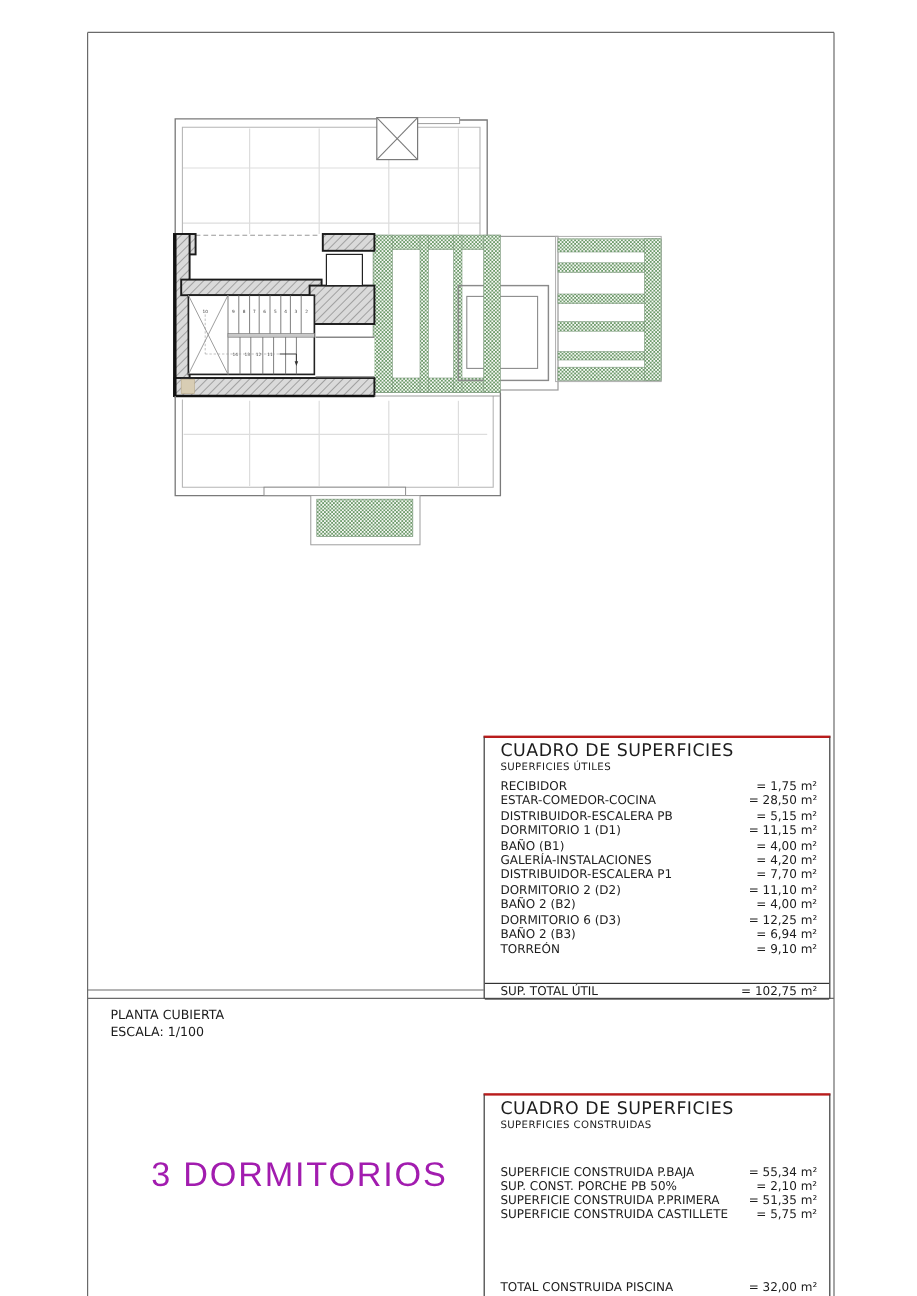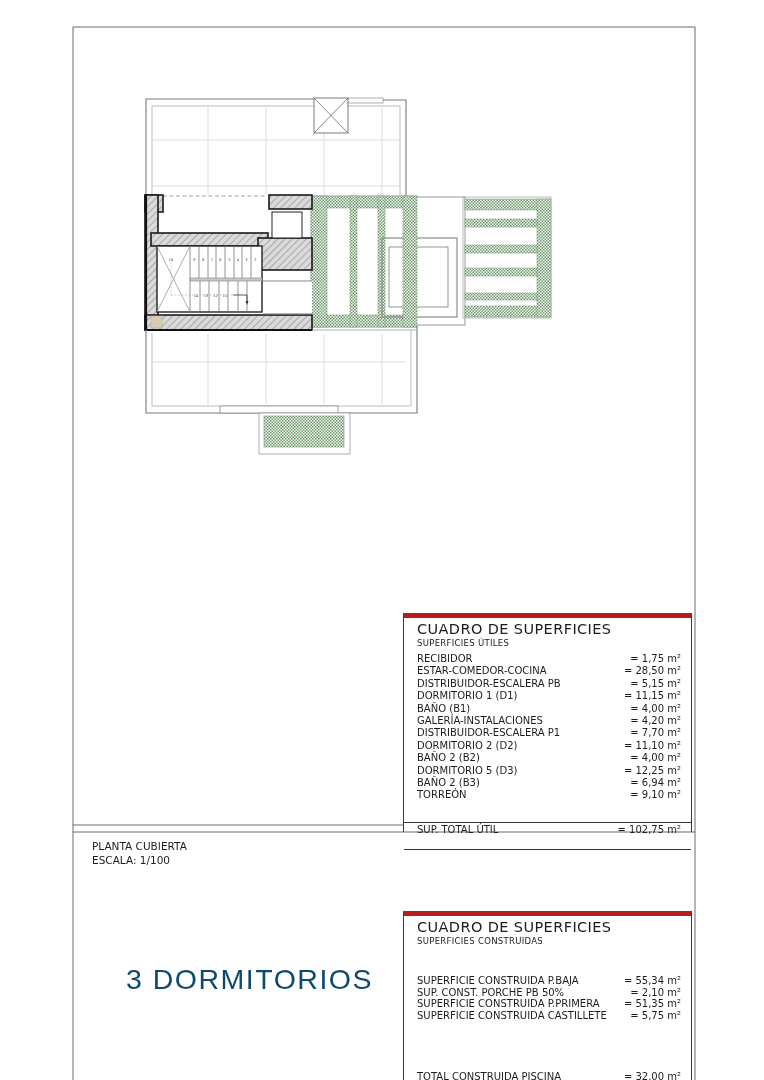--- a/index.html
+++ b/index.html
@@ -4,44 +4,44 @@
 <style>
   html,body { margin:0; padding:0; background:#ffffff; }
   .sheet {
     position:relative; width:764px; height:1080px; background:#ffffff;
     font-family:"DejaVu Sans", sans-serif; color:#1c1c1c; overflow:hidden;
   }
   svg.layer { position:absolute; left:0; top:0; }
 
   
   .tbl { position:absolute; left:403px; width:289px; box-sizing:border-box;
-         border-left:1px solid #3a3a3a; border-top:5px solid #b91c1c; border-right:1px solid #3a3a3a; }
+         border-left:1px solid #3a3a3a; border-top:2px solid #b91c1c; border-right:1px solid #3a3a3a; }
   #tbl1 { top:613px; height:219px; }
   #tbl2 { top:911px; height:169px; }
   .tbl-title { position:absolute; top:3px; left:13px; font-size:14.5px; letter-spacing:0.4px; white-space:nowrap; }
   .tbl-sub   { position:absolute; top:20px; left:13px; font-size:8.5px; letter-spacing:0.3px; white-space:nowrap; }
   .rows { position:absolute; left:0; right:0; padding:0 10px 0 13px; }
   #tbl1 .rows { top:35px; }
   #tbl2 .rows { top:35px;margin-top:24px; }
   .trow { display:flex; justify-content:space-between; font-size:10px; white-space:nowrap; }
   #tbl1 .trow { height:12.4px; line-height:12.4px; }
   #tbl2 .trow { height:11.5px; line-height:11.5px; }
   .total-row { position:absolute; left:0; right:0; box-sizing:border-box;
                border-top:1.2px solid #333; border-bottom:1.2px solid #333;
                display:flex; justify-content:space-between; padding:0 10px 0 13px;
                font-size:10px; }
-  #tbl1 .total-row { top:204px; height:28px; line-height:13px; }
+  #tbl1 .total-row { top:204px; height:14px; line-height:13px; }
   #tbl2 .total-row { top:81px;  height:13.5px; line-height:12.5px; }
   .extra-rows { position:absolute; left:0; right:0; top:119px; padding:0 10px 0 13px;margin-top:36px; }
 
   
   .plan-caption { position:absolute; left:92px; top:840px; font-size:10.5px; line-height:13.5px; }
   .bedrooms { position:absolute; left:126px; top:963px;
               font-family:"Liberation Sans", sans-serif; font-size:28.5px;
-              letter-spacing:1.5px; color:#0c4a6e; white-space:nowrap; }
+              letter-spacing:1.5px; color:#a21caf; white-space:nowrap; }
 </style>
 </head>
 <body>
 
 <div class="sheet">
 
   <svg class="layer" width="764" height="1080" viewBox="0 0 764 1080">
     <defs>
       <pattern id="hatch" patternUnits="userSpaceOnUse" width="5" height="5" patternTransform="rotate(45)">
         <rect width="5" height="5" fill="#dadada"></rect>
@@ -226,21 +226,21 @@
         </div>
       <div class="trow">
           <span>DORMITORIO 2 (D2)</span>
           <span>= 11,10 m²</span>
         </div>
       <div class="trow">
           <span>BAÑO 2 (B2)</span>
           <span>= 4,00 m²</span>
         </div>
       <div class="trow">
-          <span>DORMITORIO 5 (D3)</span>
+          <span>DORMITORIO 6 (D3)</span>
           <span>= 12,25 m²</span>
         </div>
       <div class="trow">
           <span>BAÑO 2 (B3)</span>
           <span>= 6,94 m²</span>
         </div>
       <div class="trow">
           <span>TORREÓN</span>
           <span>= 9,10 m²</span>
         </div>

